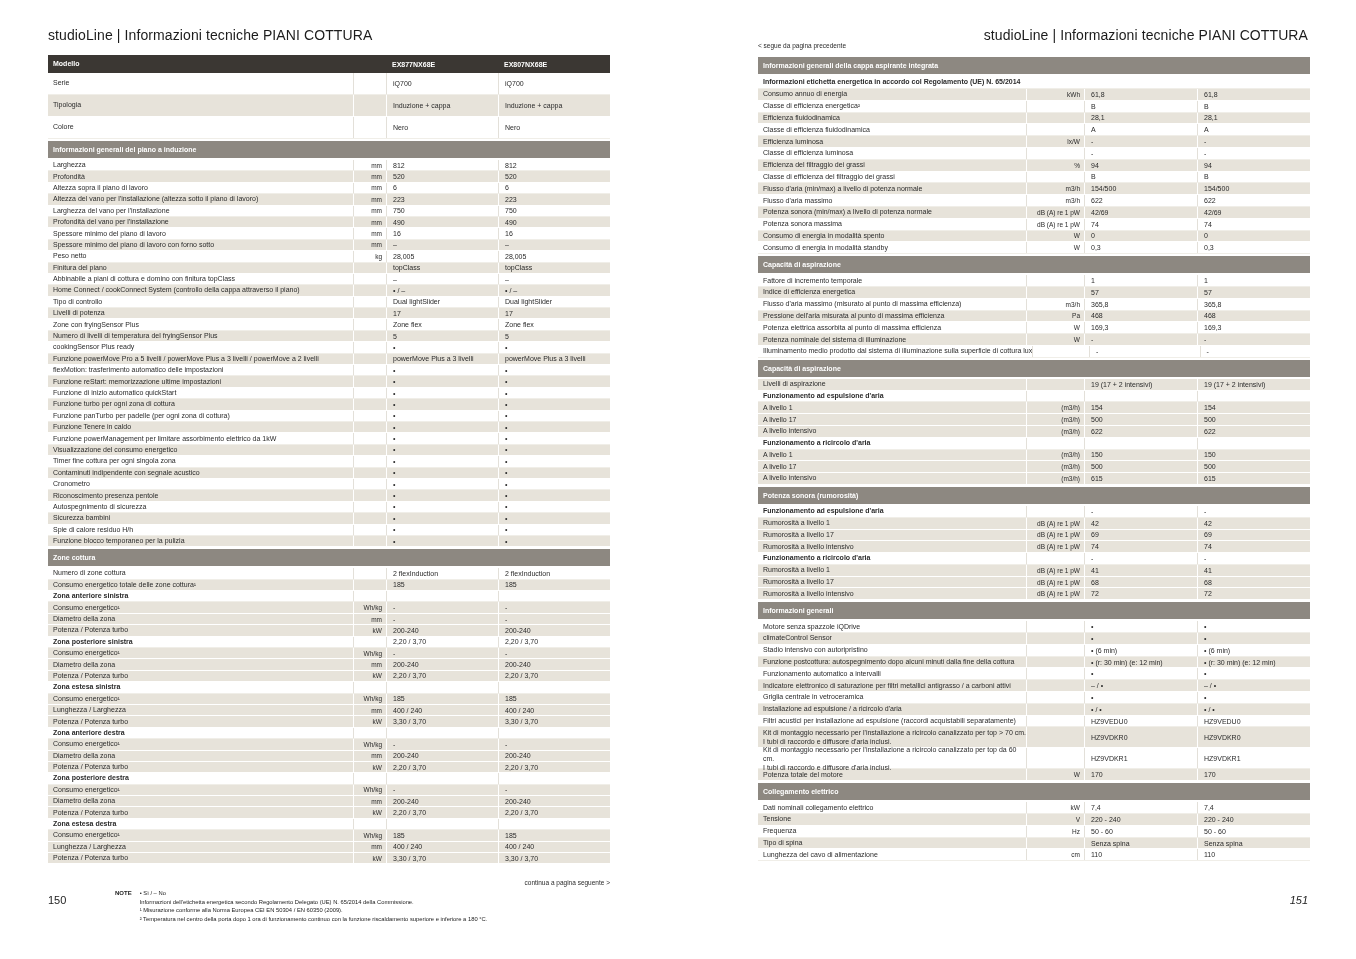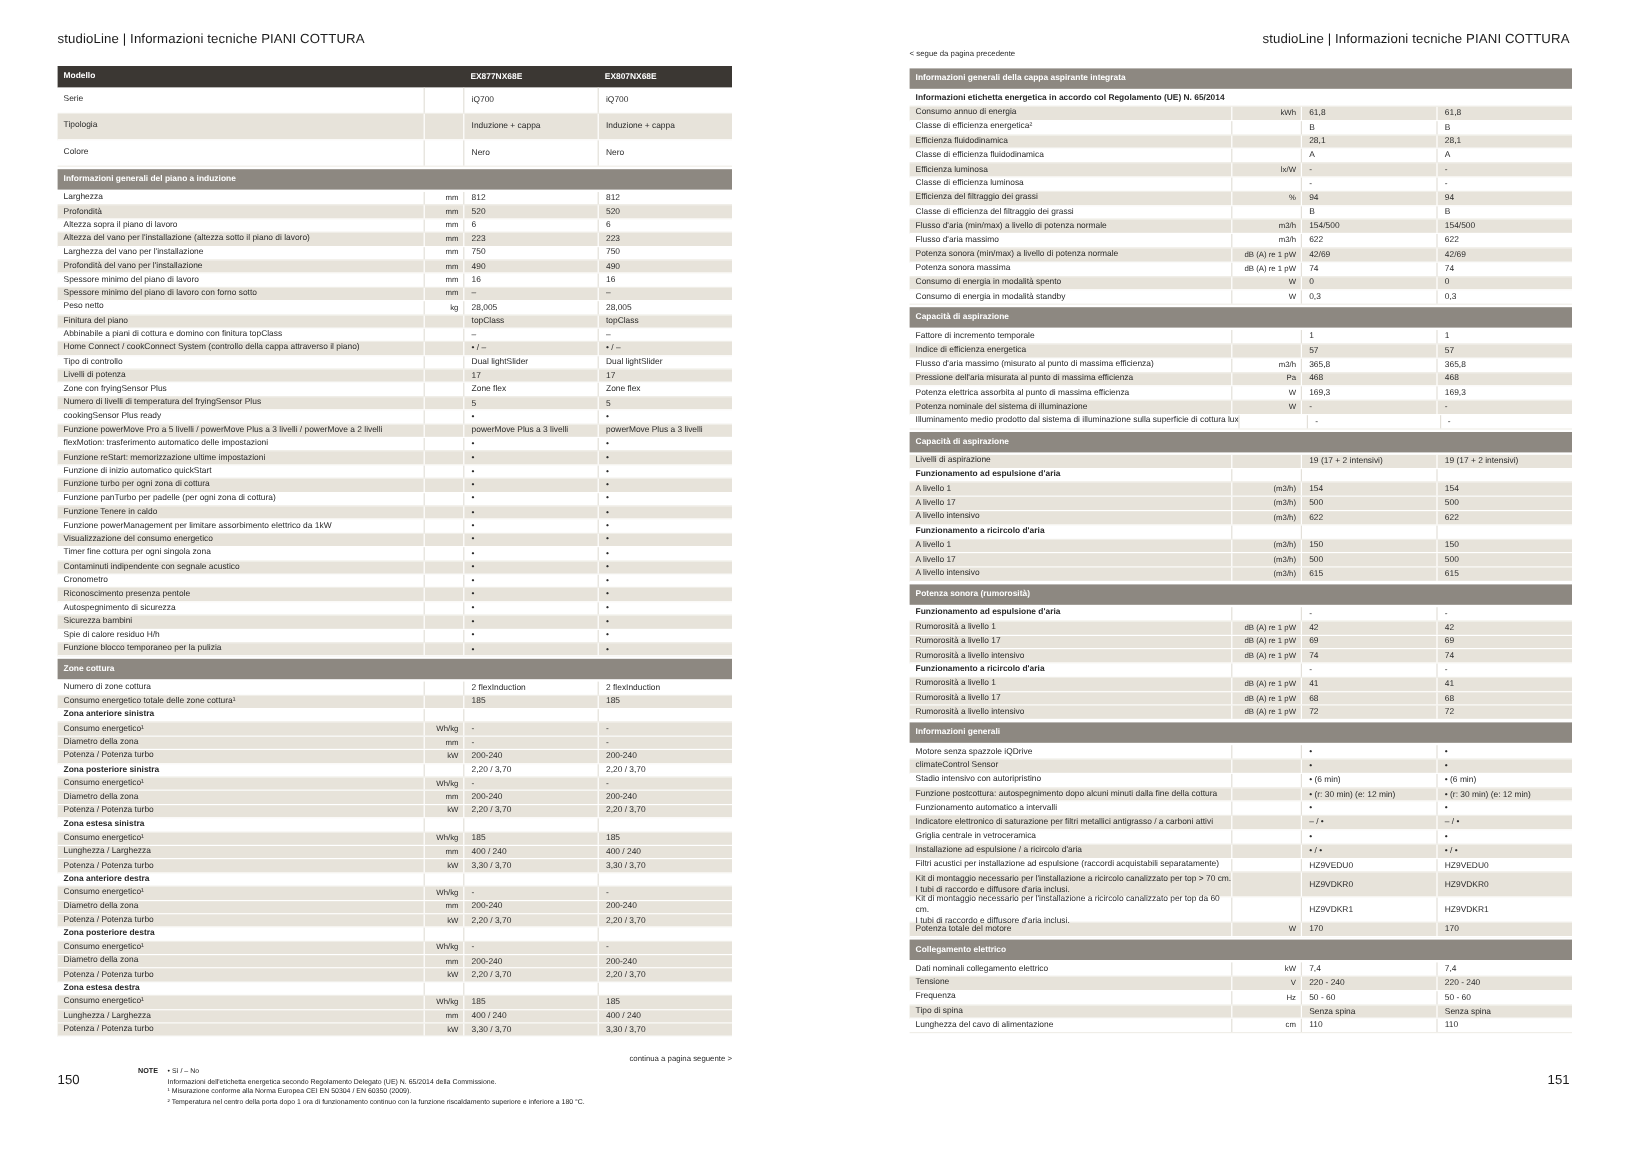--- a/index.html
+++ b/index.html
@@ -2,21 +2,21 @@
 <html><head>
 <meta charset="utf-8">
 <style>
   * { box-sizing: border-box; margin: 0; padding: 0; }
   html,body { background:#ffffff; }
   body {
     width:1356px; height:959px; position:relative; overflow:hidden;
     font-family:"Liberation Sans", sans-serif; color:#2a2a2a;
     -webkit-font-smoothing:antialiased;
   }
-  .page-header { position:absolute; top:27px; font-size:11px; color:#1c1c1c; letter-spacing:.1px; }
+  .page-header { position:absolute; top:27px; font-size:14px; color:#1c1c1c; letter-spacing:.1px; }
   #left-header { left:48px; }
   #right-header { right:48px; text-align:right; }
 
   .table { position:absolute; top:55px; }
   #left-table  { left:48px;  width:562px; }
   #right-table { left:758px; width:552px; }
 
   
   .model-header { display:flex; align-items:center; height:18px; background:#3b3733; color:#fff; font-size:7px; font-weight:bold; }
   .model-header .cell { border:none !important; }
@@ -50,21 +50,21 @@
   .pl .val { width:112px; }
   .pr .val { width:113px; }
 
   
   #left-continue { position:absolute; left:48px; top:879px; width:562px; text-align:right; font-size:6.5px; color:#2a2a2a; }
   #right-segue   { position:absolute; left:758px; top:42px; font-size:6.5px; color:#2a2a2a; }
   #left-notes { position:absolute; left:115px; top:889px; display:flex; gap:8px; font-size:5.8px; line-height:1.5; color:#222; }
   #left-notes .note-label { font-weight:bold; font-size:6px; }
   .pagenum { position:absolute; top:894px; font-size:11px; color:#1c1c1c; }
   #left-pagenum  { left:48px; }
-  #right-pagenum { right:48px; text-align:left; }
+  #right-pagenum { right:48px; text-align:left;font-style:italic; }
 </style>
 </head>
 <body>
 
 <div id="left-header" class="page-header">studioLine | Informazioni tecniche PIANI COTTURA</div>
 
 <div id="left-table" class="table pl">
   <div class="model-header">
     <div class="cell lbl">Modello</div>
     <div class="cell unit"></div>

